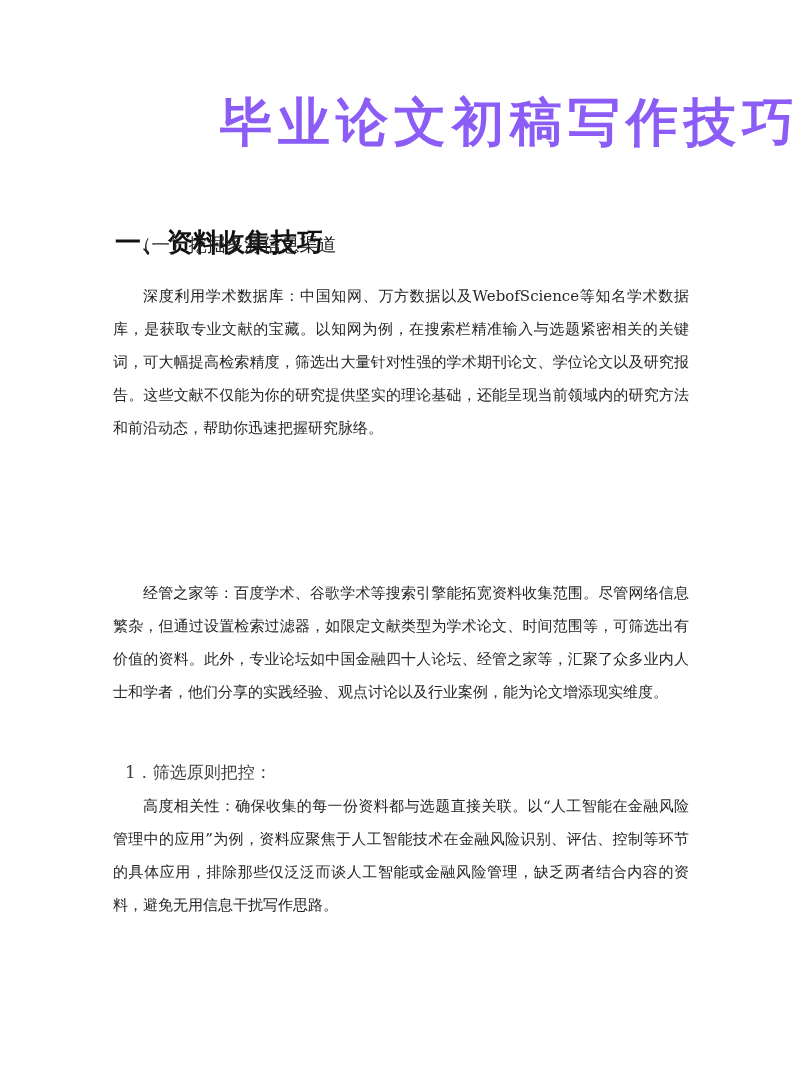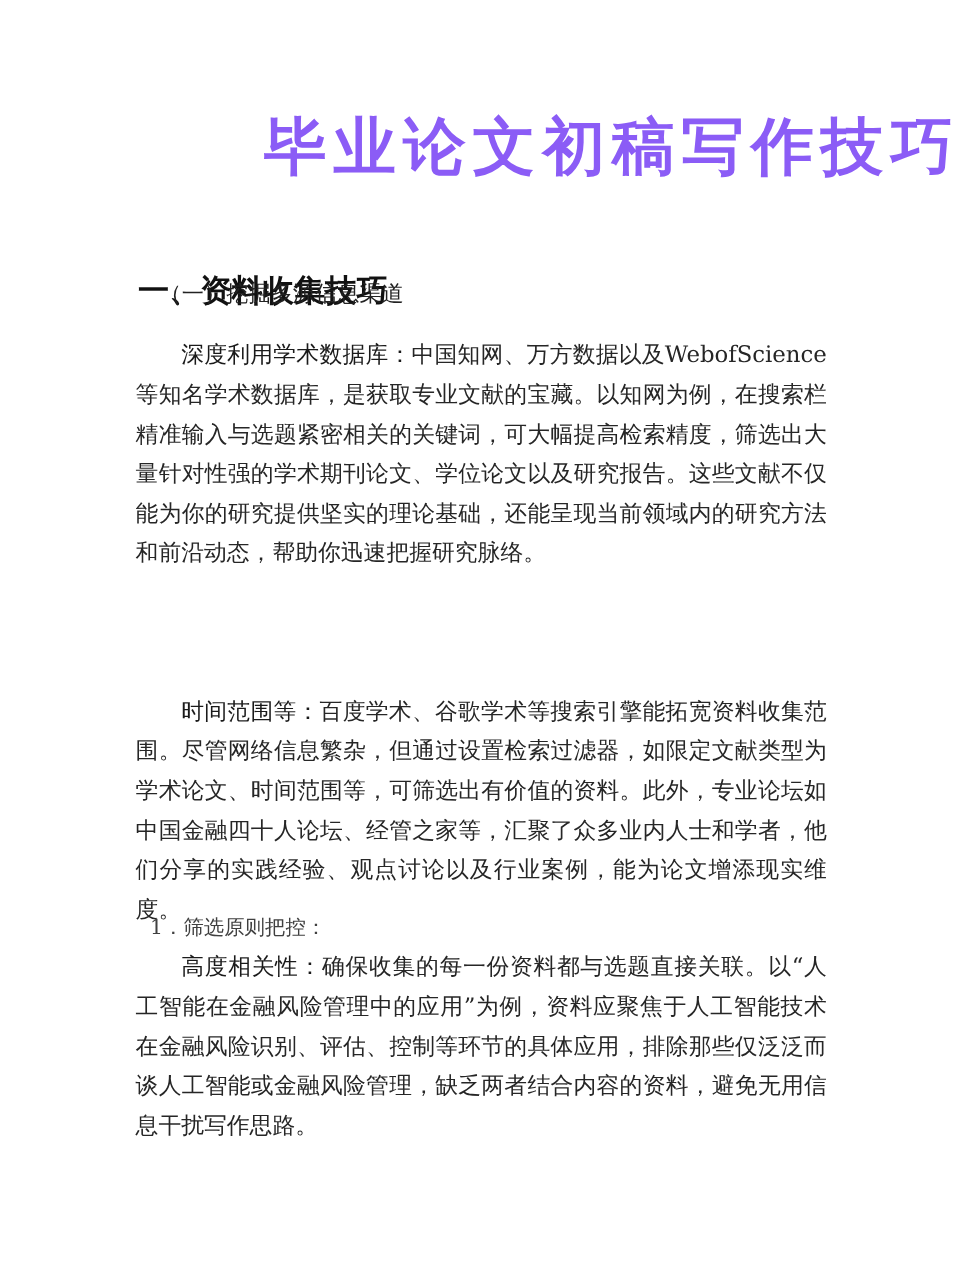--- a/index.html
+++ b/index.html
@@ -7,37 +7,37 @@
          font-family: "DejaVu Serif", "Liberation Serif", serif; color: #1a1a1a; }
   .page { position: absolute; left: 0; top: 0; width: 800px; height: 1067px; }
   .title { position: absolute; top: 88px; left: 0; width: 800px; text-align: right;
            font-family: Liberation Serif, serif; font-weight: bold; font-size: 52px;
            letter-spacing: 6px; color: #8b5cf6; }
   .h1 { position: absolute; left: 115px; top: 177px; font-family: "DejaVu Sans", sans-serif;
         font-weight: bold; font-size: 26px; color: #111; letter-spacing: 0px; margin-top: 48px; }
   .h2 { position: absolute; left: 133px; font-family: "DejaVu Sans", sans-serif;
         font-size: 18.5px; color: #222; text-align: center; }
   .item { position: absolute; left: 125px; font-size: 17px; color: #404040; }
-  .para { position: absolute; left: 113px; width: 576px; font-size: 19px;
+  .para { position: absolute; left: 113px; width: 576px; font-size: 15px;
           line-height: 33px; text-align: justify; text-indent: 2em; color: #262626; }
   .lead { color: #1a1a1a; }
 </style>
 </head>
 <body>
 
 <div class="page">
   <div class="title">毕业论文初稿写作技巧</div>
 
   <div class="h1">一、资料收集技巧</div>
 
   <div class="h2" style="top:232px;">（一）挖掘多源信息渠道</div>
 
   <div class="para" style="top:280px;"><span class="lead">深度利用学术数据库：</span><span>中国知网、万方数据以及WebofScience等知名学术数据库，是获取专业文献的宝藏。以知网为例，在搜索栏精准输入与选题紧密相关的关键词，可大幅提高检索精度，筛选出大量针对性强的学术期刊论文、学位论文以及研究报告。这些文献不仅能为你的研究提供坚实的理论基础，还能呈现当前领域内的研究方法和前沿动态，帮助你迅速把握研究脉络。</span></div>
 
 
-  <div class="para" style="top:577px;"><span class="lead">时间范围等：</span><span>百度学术、谷歌学术等搜索引擎能拓宽资料收集范围。尽管网络信息繁杂，但通过设置检索过滤器，如限定文献类型为学术论文、时间范围等，可筛选出有价值的资料。此外，专业论坛如中国金融四十人论坛、经管之家等，汇聚了众多业内人士和学者，他们分享的实践经验、观点讨论以及行业案例，能为论文增添现实维度。</span></div>
+  <div class="para" style="top:577px;"><span class="lead">经管之家等：</span><span>百度学术、谷歌学术等搜索引擎能拓宽资料收集范围。尽管网络信息繁杂，但通过设置检索过滤器，如限定文献类型为学术论文、时间范围等，可筛选出有价值的资料。此外，专业论坛如中国金融四十人论坛、经管之家等，汇聚了众多业内人士和学者，他们分享的实践经验、观点讨论以及行业案例，能为论文增添现实维度。</span></div>
 
 
   <div class="item" style="top:761px;">1．筛选原则把控：</div>
 
   <div class="para" style="top:790px;"><span class="lead">高度相关性：</span><span>确保收集的每一份资料都与选题直接关联。以“人工智能在金融风险管理中的应用”为例，资料应聚焦于人工智能技术在金融风险识别、评估、控制等环节的具体应用，排除那些仅泛泛而谈人工智能或金融风险管理，缺乏两者结合内容的资料，避免无用信息干扰写作思路。</span></div>
 
 </div>
 
 </body></html>

